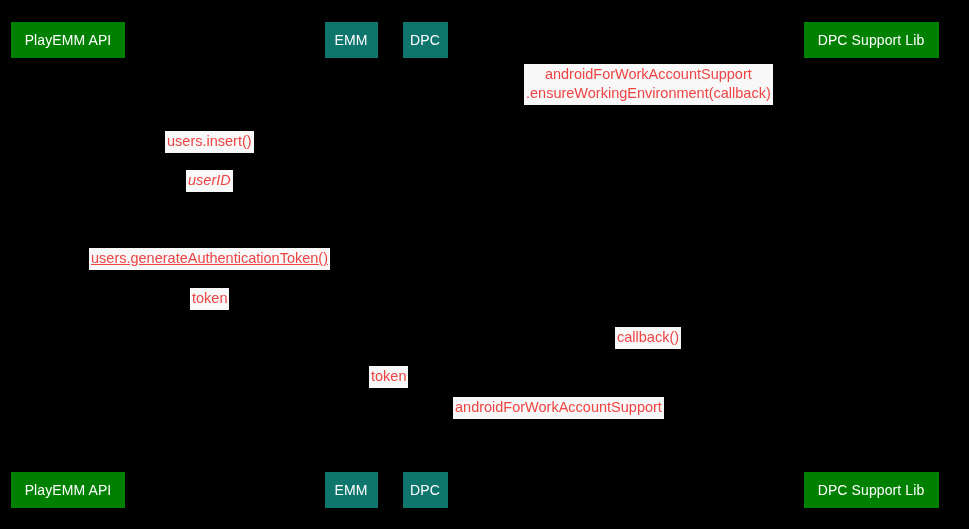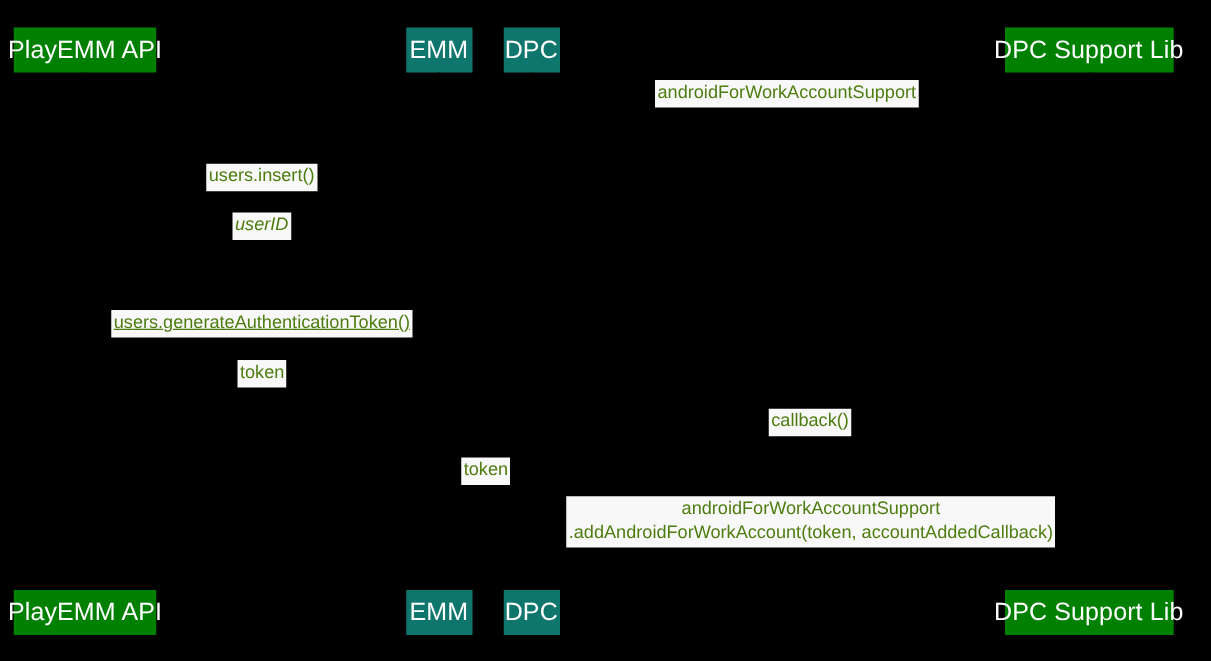--- a/index.html
+++ b/index.html
@@ -22,38 +22,38 @@
     height: 529px;
     background: #000000;
   }
   .participant {
     position: absolute;
     box-sizing: border-box;
     display: flex;
     align-items: center;
     justify-content: center;
     color: #ffffff;
-    font-size: 20px;
+    font-size: 14px;
     line-height: 1;
     white-space: nowrap;
     letter-spacing: 0.1px;
   }
   .participant.green { background: #008000; }
   .participant.blue  { background: #0f766e; }
 
   .lifeline {
     position: absolute;
     width: 1px;
     background: #000000;
   }
 
   .msg-label {
     position: absolute;
     background: #f8f8f8;
-    color: #4d7c0f;
+    color: #ef4444;
     font-size: 14.5px;
     line-height: 19px;
     white-space: pre;
     text-align: center;
     padding: 1px 2px 2px 2px;
     box-sizing: border-box;
   }
   .msg-label.two-line {
     line-height: 19px;
   }
@@ -89,29 +89,29 @@
     </div>
     <div class="lifeline" style="left: 425px; top: 58px; height: 414px;"></div>
     <div class="participant green" style="left: 803.5px; top: 22px; width: 135px; height: 36px;">
       <span>DPC Support Lib</span>
     </div>
     <div class="participant green" style="left: 803.5px; top: 472px; width: 135px; height: 36px;">
       <span>DPC Support Lib</span>
     </div>
     <div class="lifeline" style="left: 871px; top: 58px; height: 414px;"></div>
     <div class="msg-arrow" style="left: 425px; width: 446px; top: 96px;"></div>
-    <div class="msg-label two-line" style="visibility: visible; left: 524px; top: 64px;"><div>androidForWorkAccountSupport</div></div>
+    <div class="msg-label two-line" style="visibility: visible; left: 524px; top: 64px;"><div>androidForWorkAccountSupport</div><div>.ensureWorkingEnvironment(callback)</div></div>
     <div class="msg-arrow" style="left: 68px; width: 283px; top: 154px;"></div>
     <div class="msg-label" style="visibility: visible; left: 165px; top: 131px;"><div>users.insert()</div></div>
     <div class="msg-arrow" style="left: 68px; width: 283px; top: 193px;"></div>
     <div class="msg-label" style="visibility: visible; left: 186px; top: 170px; font-style: italic;"><div>userID</div></div>
     <div class="msg-arrow" style="left: 68px; width: 283px; top: 232px;"></div>
     <div class="msg-arrow" style="left: 68px; width: 283px; top: 271px;"></div>
     <div class="msg-label" style="visibility: visible; left: 89px; top: 248px; text-decoration: underline;"><div>users.generateAuthenticationToken()</div></div>
     <div class="msg-arrow" style="left: 68px; width: 283px; top: 311px;"></div>
     <div class="msg-label" style="visibility: visible; left: 190px; top: 288px;"><div>token</div></div>
     <div class="msg-arrow" style="left: 425px; width: 446px; top: 350px;"></div>
     <div class="msg-label" style="visibility: visible; left: 615px; top: 327px;"><div>callback()</div></div>
     <div class="msg-arrow" style="left: 351px; width: 74px; top: 389px;"></div>
     <div class="msg-label" style="visibility: visible; left: 369px; top: 366px;"><div>token</div></div>
     <div class="msg-arrow" style="left: 425px; width: 446px; top: 429px;"></div>
-    <div class="msg-label two-line" style="visibility: visible; left: 453px; top: 397px;"><div>androidForWorkAccountSupport</div><div>.addAndroidForWorkAccount(token, accountAddedCallback)</div></div>
+    <div class="msg-label two-line" style="visibility: visible; left: 453px; top: 397px;"><div>androidForWorkAccountSupport</div></div>
   </div>
 
 </body></html>

